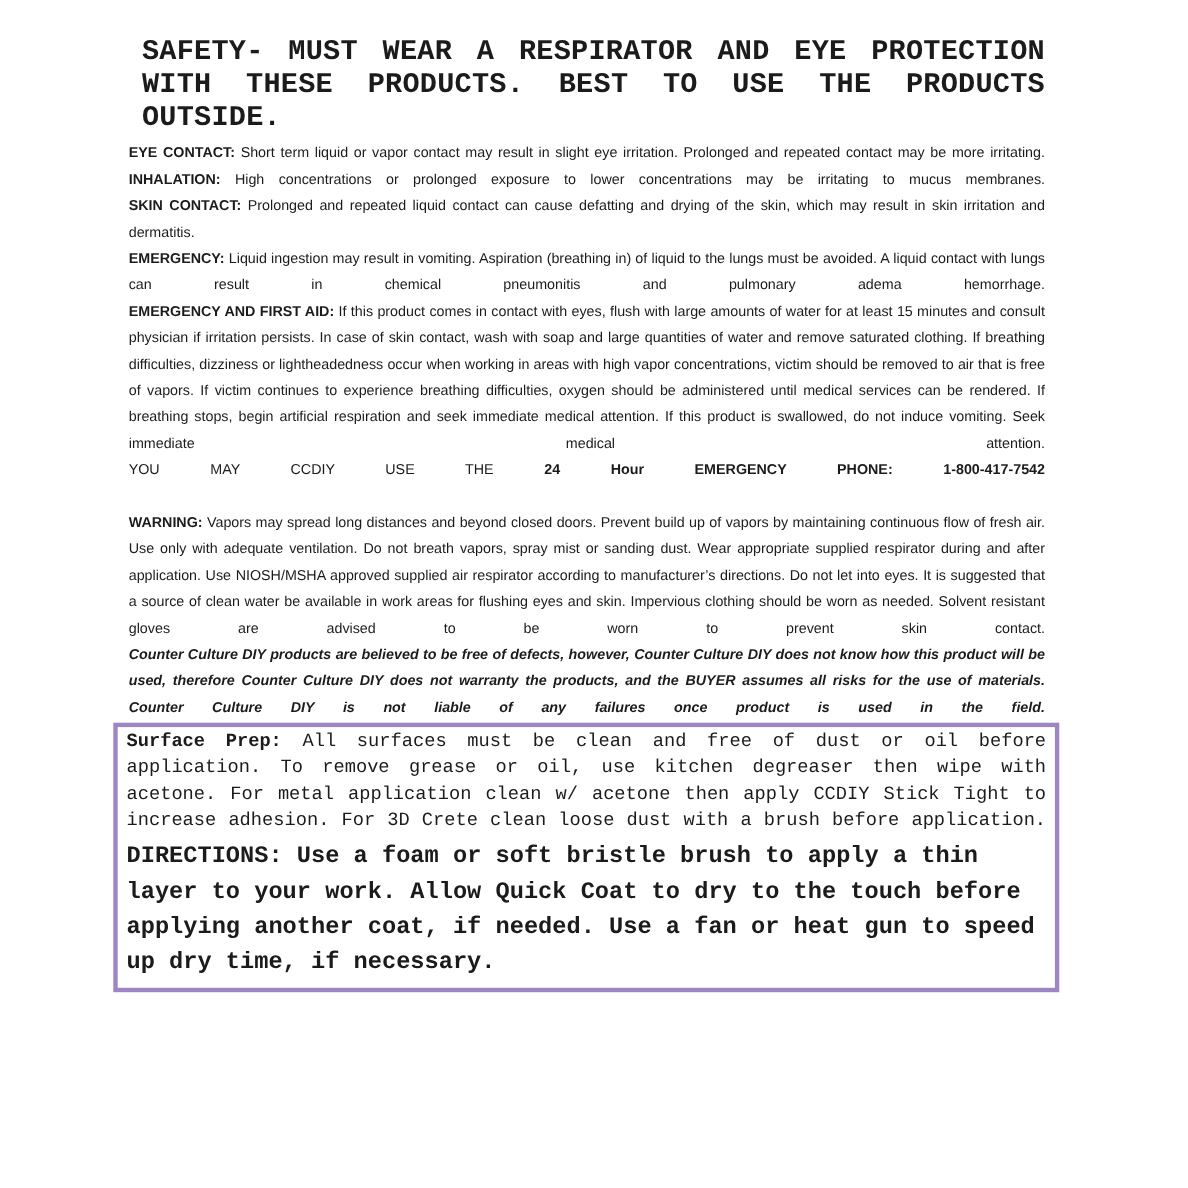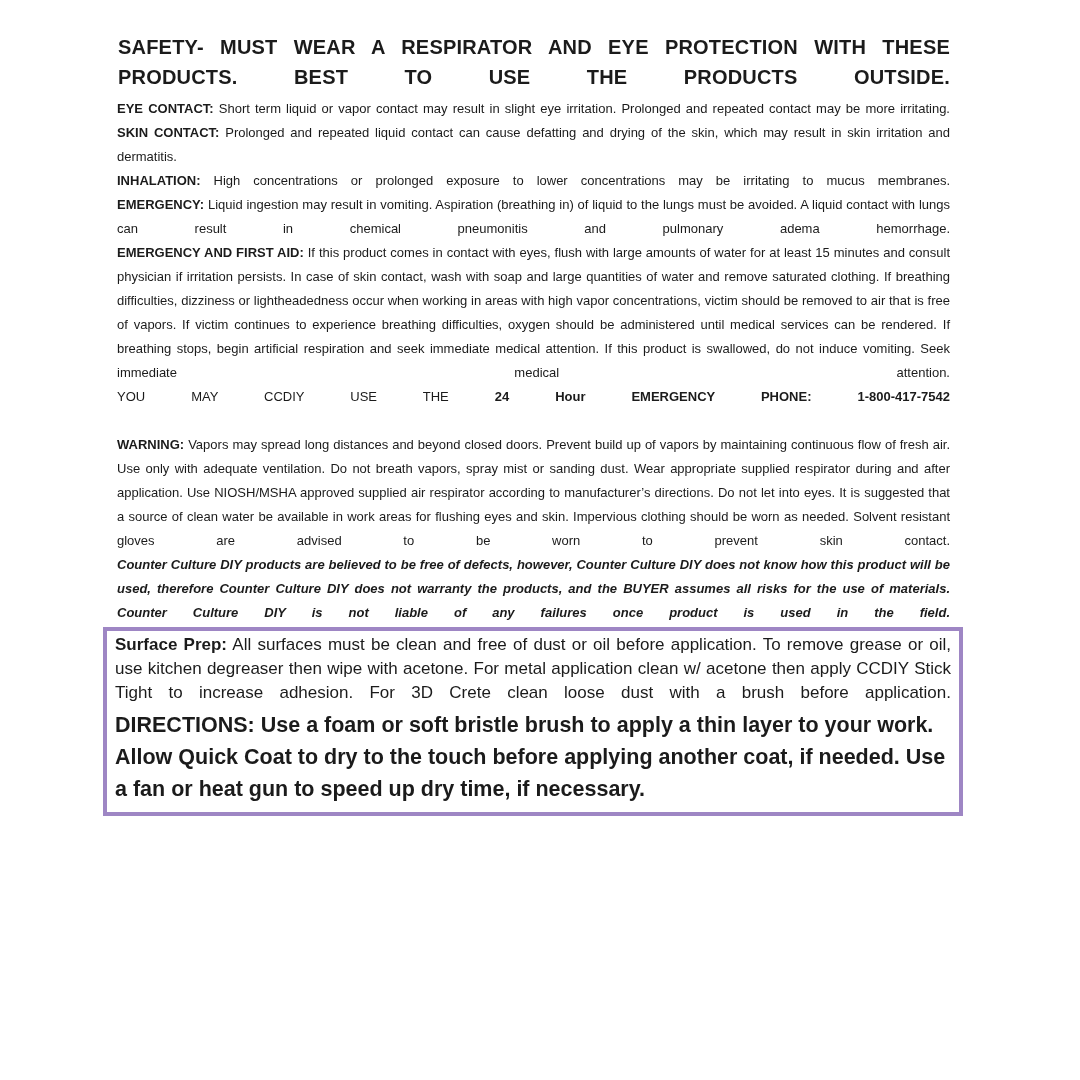--- a/index.html
+++ b/index.html
@@ -7,43 +7,45 @@
   body { margin: 0; background: #ffffff; }
   .page {
     width: 1080px; height: 1080px;
     background: #ffffff;
     color: var(--ink);
     font-family: "Liberation Sans", sans-serif;
     padding: 32px 130px 0 117px;
     overflow: hidden;
   }
   .title {
-    margin: 0 0 5px 1px;
+    margin: 0 0 5px 12px;
     font-weight: bold;
-    font-size: 20px;
+    font-size: 26px;
     line-height: 30px;
     text-align: justify;
     text-align-last: justify;
     letter-spacing: 0.2px;
+    font-family: Liberation Mono, monospace;
   }
   .para {
     margin: 0;
     font-size: 13px;
     line-height: 24px;
     text-align: justify;
     text-align-last: justify;
     hyphens: none;
   }
   .lead { font-weight: bold; }
   .section-gap { height: 24px; }
   .disclaimer { font-weight: bold; font-style: italic; }
   .purple-box {
     border: 4px solid var(--accent);
     margin: 2px -13px 0 -14px;
     padding: 2px 8px 7px 8px;
+    font-family: Liberation Mono, monospace;
   }
   .box-para {
     margin: 0;
     font-size: 17px;
     line-height: 24px;
     text-align: justify;
     text-align-last: justify;
   }
   .directions {
     margin: 4px 0 0 0;
@@ -55,23 +57,23 @@
 </style>
 </head>
 <body>
 
 <div class="page">
 
   <p class="title">SAFETY-  MUST WEAR A RESPIRATOR AND EYE PROTECTION WITH THESE PRODUCTS.  BEST TO USE THE PRODUCTS OUTSIDE.</p>
 
   <p class="para"><b class="lead">EYE CONTACT:</b><span> Short term liquid or vapor contact may result in slight eye irritation.  Prolonged and repeated contact may be more irritating.</span></p>
 
+  <p class="para"><b class="lead">INHALATION:</b><span> High concentrations or prolonged exposure to lower concentrations may be irritating to mucus membranes.</span></p>
+
   <p class="para"><b class="lead">SKIN CONTACT:</b><span> Prolonged and repeated liquid contact can cause defatting and drying of the skin, which may result in skin irritation and dermatitis.</span></p>
-
-  <p class="para"><b class="lead">INHALATION:</b><span> High concentrations or prolonged exposure to lower concentrations may be irritating to mucus membranes.</span></p>
 
   <p class="para"><b class="lead">EMERGENCY:</b><span> Liquid ingestion may result in vomiting.  Aspiration (breathing in) of liquid to the lungs must be avoided.  A liquid contact with lungs can result in chemical pneumonitis and pulmonary adema hemorrhage.</span></p>
 
   <p class="para"><b class="lead">EMERGENCY AND FIRST AID:</b><span> If this product comes in contact with eyes, flush with large amounts of water for at least 15 minutes and consult physician if irritation persists. In case of skin contact, wash with soap and large quantities of water and remove saturated clothing.  If breathing difficulties, dizziness or lightheadedness occur when working in areas with high vapor concentrations, victim should be removed to air that is free of vapors.  If victim continues to experience breathing difficulties, oxygen should be administered until medical services can be rendered.  If breathing stops, begin artificial respiration and seek immediate medical attention.  If this product is swallowed, do not induce vomiting.  Seek immediate medical attention.</span></p>
 
   <p class="para"><span>YOU MAY CCDIY USE THE </span><b>24 Hour EMERGENCY PHONE:  1-800-417-7542</b></p>
 
   <div class="section-gap"></div>
 
   <p class="para"><b class="lead">WARNING:</b><span>  Vapors may spread long distances and beyond closed doors.  Prevent build up of vapors by maintaining continuous flow of fresh air.  Use only with adequate ventilation.  Do not breath vapors, spray mist or sanding dust.  Wear appropriate supplied respirator during and after application.  Use NIOSH/MSHA approved supplied air respirator according to manufacturer’s directions.  Do not let into eyes.  It is suggested that a source of clean water be available in work areas for flushing eyes and skin.  Impervious clothing should be worn as needed.  Solvent resistant gloves are advised to be worn to prevent skin contact.</span></p>

